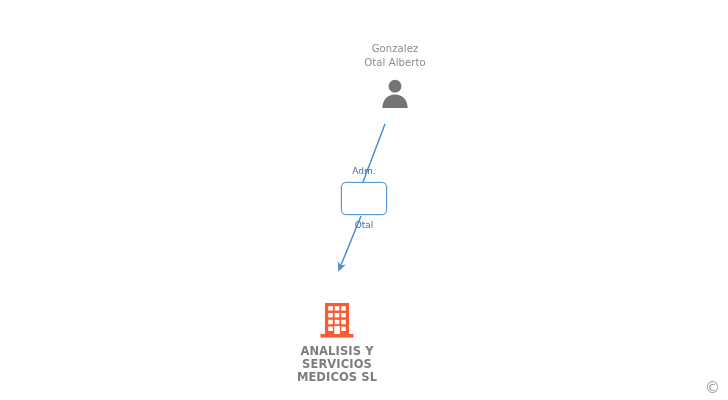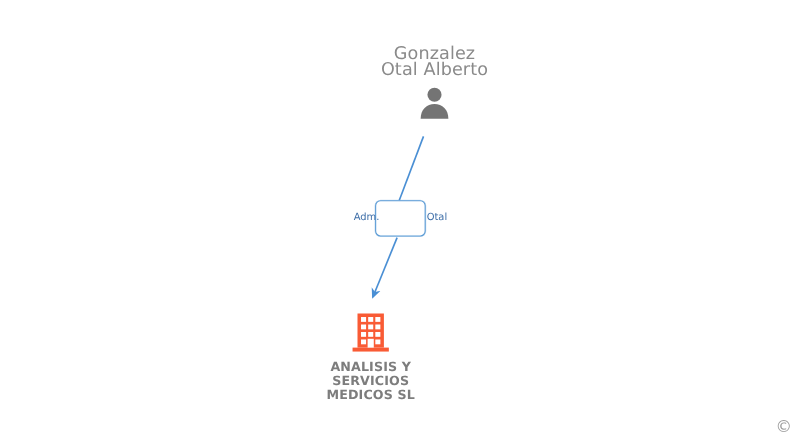--- a/index.html
+++ b/index.html
@@ -34,21 +34,21 @@
   
   #person-node {
     position: absolute;
     left: 300px;
     top: 42px;
     width: 190px;
     text-align: center;
   }
   #person-name {
     font-family: "DejaVu Sans", sans-serif;
-    font-size: 16px;
+    font-size: 10px;
     line-height: 14px;
     color: #8a8a8a;
     white-space: pre-line;
     letter-spacing: 0.1px;
   }
   #person-icon-wrap {
     margin-top: 7px;
     height: 34px;
     display: flex;
     align-items: flex-start;
@@ -60,39 +60,39 @@
     position: absolute;
     left: 341px;
     top: 182px;
     width: 46px;
     height: 33px;
     box-sizing: border-box;
     border: 1px solid #5b9bd5;
     border-radius: 5px;
     background: #ffffff;
     display: flex;
-    flex-direction: row;
+    flex-direction: column;
     align-items: center;
     justify-content: center;
     box-shadow: 0 0 0 0.5px rgba(91,155,213,0.35);
     gap: 43px;
   }
   .relation-line {
     font-family: "DejaVu Sans", sans-serif;
     font-size: 9px;
     line-height: 11px;
     color: #3f6fa8;
     white-space: nowrap;
   }
 
   
   #company-node {
     position: absolute;
     left: 242px;
-    top: 281px;
+    top: 299px;
     width: 190px;
     text-align: center;
   }
   #company-icon-wrap {
     height: 40px;
     display: flex;
     align-items: flex-end;
     justify-content: center;
   }
   #company-name {

